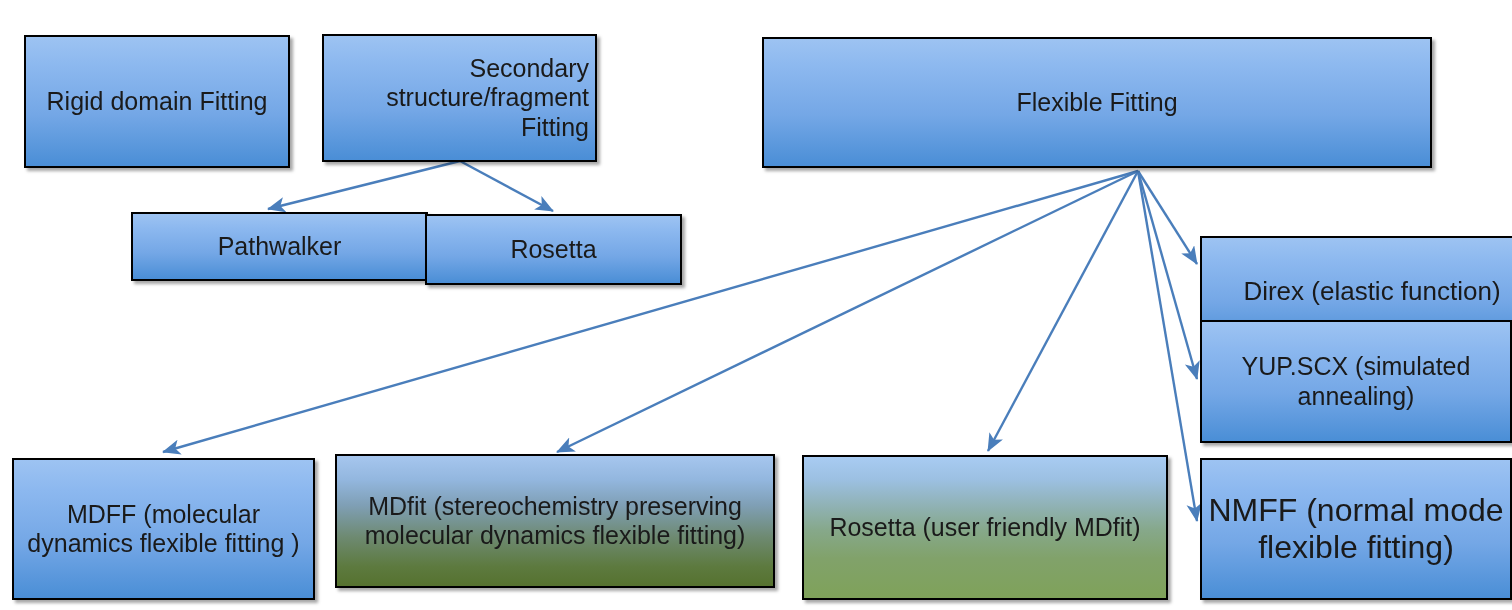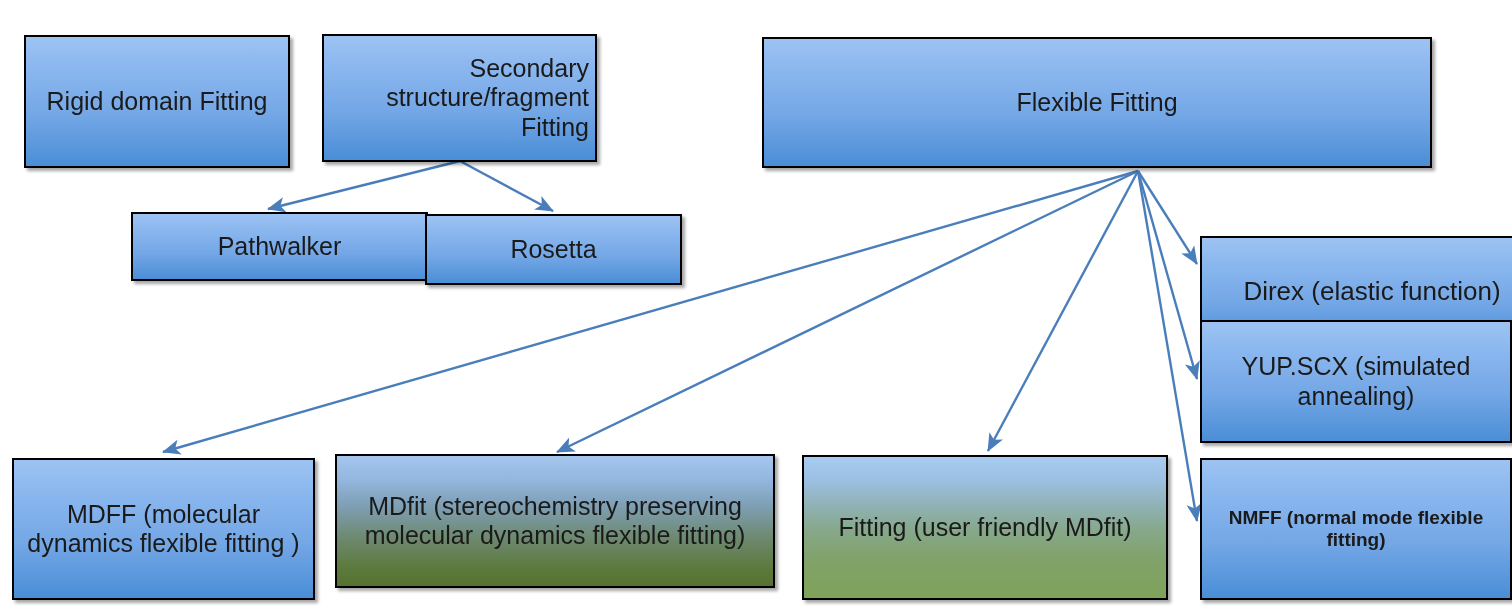--- a/index.html
+++ b/index.html
@@ -96,29 +96,29 @@
   </div>
 
   <div class="node fill-blue" style="left: 1200px; top: 196px; width: 344px; height: 111px; font-size: 26px; margin-top: 40px;">
     <span class="label">Direx (elastic function)</span>
   </div>
 
   <div class="node fill-blue" style="left: 1200px; top: 320px; width: 312px; height: 123px; font-size: 25px;">
     <span class="label">YUP.SCX (simulated annealing)</span>
   </div>
 
-  <div class="node fill-blue" style="left: 1200px; top: 458px; width: 312px; height: 142px; font-size: 19px; font-weight: bold;">
+  <div class="node fill-blue" style="left: 1200px; top: 458px; width: 312px; height: 142px; font-size: 32px;">
     <span class="label">NMFF (normal mode flexible fitting)</span>
   </div>
 
   <div class="node fill-blue" style="left: 12px; top: 458px; width: 303px; height: 142px; font-size: 25px;">
     <span class="label">MDFF (molecular dynamics flexible fitting )</span>
   </div>
 
   <div class="node fill-blue-olive" style="left: 335px; top: 454px; width: 440px; height: 134px; font-size: 25px; justify-content: center;">
     <span class="label">MDfit (stereochemistry preserving molecular dynamics flexible fitting)</span>
   </div>
 
   <div class="node fill-blue-green" style="left: 802px; top: 455px; width: 366px; height: 145px; font-size: 25px;">
-    <span class="label">Fitting (user friendly MDfit)</span>
+    <span class="label">Rosetta (user friendly MDfit)</span>
   </div>
 
 </div>
 
 </body></html>

